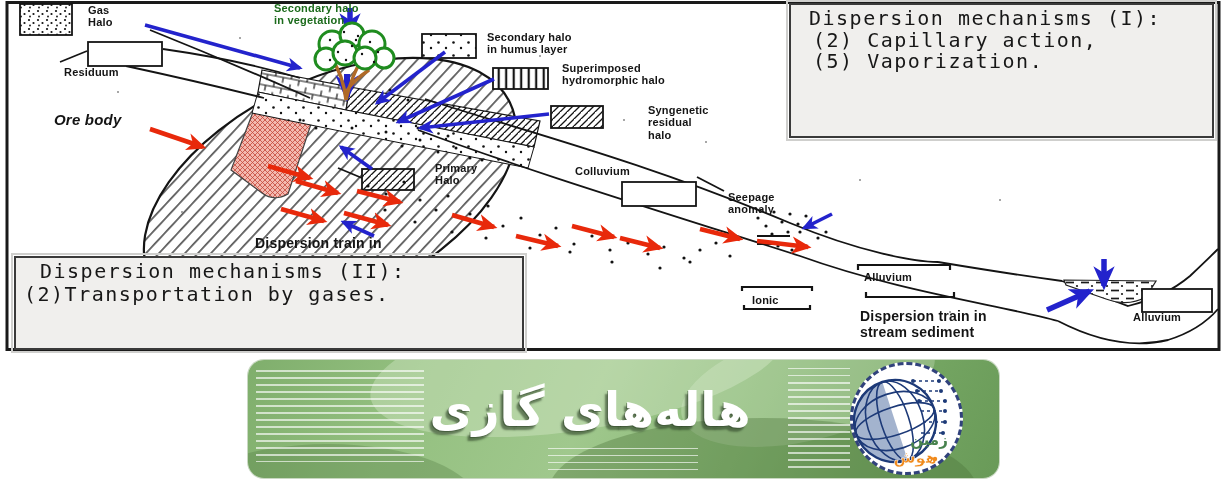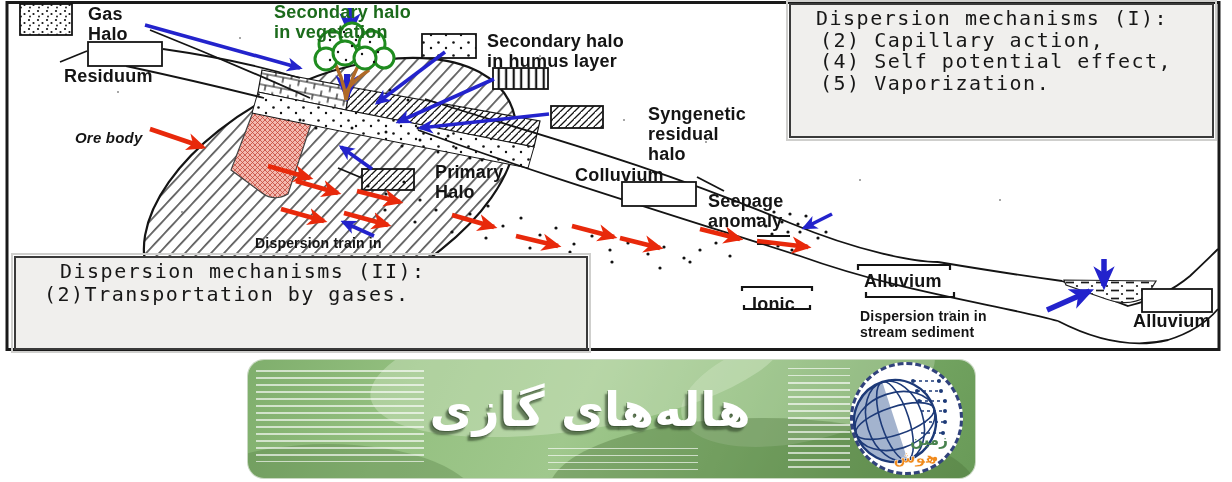--- a/index.html
+++ b/index.html
@@ -1,34 +1,34 @@
 <!DOCTYPE html>
 <html><head>
 <meta charset="utf-8">
 <style>
   html,body{margin:0;padding:0;background:#fff;}
   #stage{position:relative;width:1232px;height:482px;background:#fff;overflow:hidden;
          font-family:"Liberation Sans",sans-serif;}
   svg{display:block;}
-  .lbl{position:absolute;font-weight:bold;font-size:18px;line-height:1.12;color:#141414;
+  .lbl{position:absolute;font-weight:bold;font-size:11px;line-height:1.12;color:#141414;
        white-space:pre-line;letter-spacing:.2px;}
   .lbl.green{color:#1c6b1c;}
   .lbl.italic{font-style:italic;font-size:15px;}
   .mechbox{position:absolute;background:#f0efed;border:2px solid #3a3a3a;outline:2px solid #cfcfcd;
            outline-offset:1px;color:#171717;font-family:"DejaVu Sans Mono",monospace;
            letter-spacing:1.5px;box-sizing:border-box;}
-  #mech1{left:789px;top:3px;width:425px;height:135px;font-size:20px;line-height:21.5px;padding:3px 6px 0 23px;}
-  #mech2{left:14px;top:256px;width:574px;height:94px;font-size:20px;line-height:22.5px;padding:2px 6px 0 22px;}
+  #mech1{left:789px;top:3px;width:425px;height:135px;font-size:20px;line-height:21.5px;padding:3px 6px 0 16px;}
+  #mech2{left:14px;top:256px;width:510px;height:94px;font-size:20px;line-height:22.5px;padding:2px 6px 0 2px;}
   #mech1 .bx-title{margin-left:2px;}
   #mech2 .bx-title{margin-left:22px;}
   .bx-item{margin-left:6px;white-space:nowrap;}
   
   #banner{position:absolute;left:248px;top:360px;width:727px;height:118px;border-radius:16px;
           overflow:hidden;background:linear-gradient(115deg,#7fae6c 0%,#94c080 22%,#a0c88d 45%,#8ab977 65%,#74a562 85%,#699a58 100%);
-          box-shadow:0 0 0 1px #c9d8c2;}
+          box-shadow:0 0 0 1px #c9d8c2;padding-left:24px;}
   .blob{position:absolute;border-radius:50%;}
   .blob.dark1{left:300px;top:58px;width:430px;height:150px;background:rgba(75,115,58,.38);}
   .blob.dark2{left:-70px;top:84px;width:300px;height:120px;background:rgba(75,115,58,.30);}
   .blob.light1{left:120px;top:-60px;width:420px;height:130px;background:rgba(225,240,215,.35);transform:rotate(-9deg);}
   .blob.light2{left:430px;top:-30px;width:260px;height:110px;background:rgba(225,240,215,.28);transform:rotate(-14deg);}
   .speedlines{position:absolute;background-image:repeating-linear-gradient(to bottom,rgba(255,255,255,.85) 0 1.5px,rgba(255,255,255,0) 1.5px 7px);opacity:.75;}
   #sl-left{left:8px;top:10px;width:168px;height:96px;}
   #sl-right{left:540px;top:8px;width:62px;height:102px;}
   #sl-mid{left:300px;top:88px;width:150px;height:24px;}
   #banner-title{position:absolute;left:102px;top:22px;width:480px;text-align:center;direction:rtl;
@@ -271,44 +271,45 @@
         <circle cx="374" cy="62" r="1.2"></circle>
           <circle cx="346" cy="60" r="1.2"></circle>
           <circle cx="356" cy="40" r="1.2"></circle>
       </g>
     </g>
   </svg>
 
   <div class="lbl" style="left:88px;top:4px;">Gas
 Halo</div>
   <div class="lbl" style="left:64px;top:66px;">Residuum</div>
-  <div class="lbl italic" style="left:75px;top:112px;margin-top:18px;">Ore body</div>
+  <div class="lbl italic" style="left:54px;top:112px;">Ore body</div>
   <div class="lbl green" style="left:274px;top:2px;">Secondary halo
 in vegetation</div>
   <div class="lbl" style="left:487px;top:31px;">Secondary halo
 in humus layer</div>
+  <div class="lbl" style="left:562px;top:62px;">Superimposed
+hydromorphic halo</div>
   <div class="lbl" style="left:627px;top:104px;margin-left:21px;">Syngenetic
 residual
 halo</div>
   <div class="lbl" style="left:435px;top:162px;">Primary
 Halo</div>
   <div class="lbl" style="left:575px;top:165px;">Colluvium</div>
-  <div class="lbl" style="left:708px;top:191px;">Seepage
+  <div class="lbl" style="left:728px;top:191px;">Seepage
 anomaly</div>
   <div class="lbl" style="left:255px;top:236px;font-size:14px;">Dispersion train in</div>
   <div class="lbl" style="left:864px;top:271px;">Alluvium</div>
   <div class="lbl" style="left:752px;top:294px;">Ionic</div>
   <div class="lbl" style="left:860px;top:309px;font-size:14px;">Dispersion train in
 stream sediment</div>
   <div class="lbl" style="left:1133px;top:311px;">Alluvium</div>
 
   <div id="mech1" class="mechbox">
     <div class="bx-title">Dispersion mechanisms (I):</div>
     <div class="bx-item">(2) Capillary action,</div>
-    <div class="bx-item">(4) Self potential effect,</div>
     <div class="bx-item">(5) Vaporization.</div>
   </div>
 
   <div id="mech2" class="mechbox">
     <div class="bx-title">Dispersion mechanisms (II):</div>
     <div class="bx-item">(2)Transportation by gases.</div>
   </div>
 
   <div id="banner">
     <div class="blob light1"></div>

